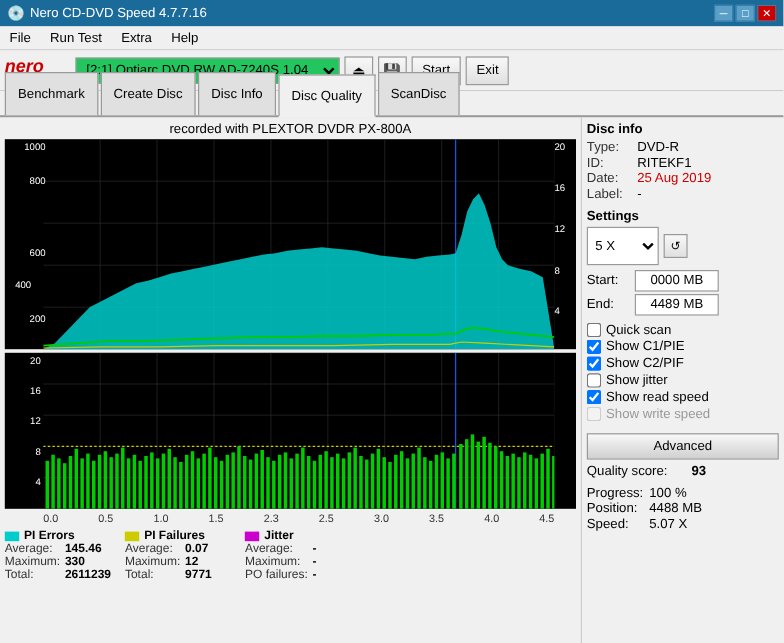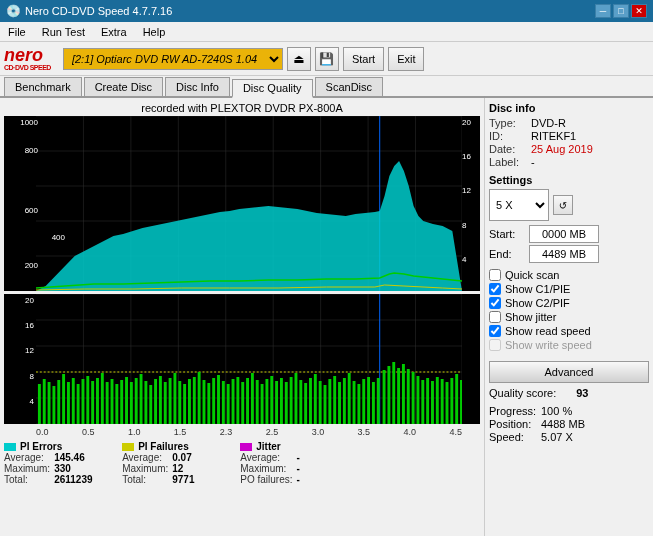--- a/index.html
+++ b/index.html
@@ -46,25 +46,25 @@
       height: 34px;
       display: flex;
       align-items: center;
       padding: 0 4px;
       gap: 4px;
       border-bottom: 1px solid #ccc;
     }
     .logo-area {
       display: flex; align-items: center; margin-right: 8px;
     }
-    .logo-nero { font-size: 18px; font-weight: bold; color: #cc0000; font-style: italic; line-height: 1; }
+    .logo-nero { font-size: 15px; font-weight: bold; color: #cc0000; font-style: italic; line-height: 1; }
     .logo-sub { font-size: 7px; color: #cc0000; font-weight: bold; letter-spacing: -0.5px; }
     .drive-select {
-      background: #eab308; border: 1px solid #999; padding: 2px 4px;
-      font-size: 11px; width: 220px; height: 22px; font-style: italic;
+      background: #22c55e; border: 1px solid #999; padding: 2px 4px;
+      font-size: 11px; width: 220px; height: 22px;
     }
     .toolbar-btn {
       height: 24px; padding: 2px 8px;
       background: linear-gradient(to bottom, #f8f8f8, #e0e0e0);
       border: 1px solid #999; cursor: pointer; font-size: 11px;
     }
     .toolbar-icon-btn {
       width: 24px; height: 24px;
       background: linear-gradient(to bottom, #f8f8f8, #e0e0e0);
       border: 1px solid #999; cursor: pointer;
@@ -77,21 +77,21 @@
       height: 22px;
       display: flex;
       align-items: flex-end;
       padding: 0 4px;
       border-bottom: 2px solid #999;
     }
     .tab {
       padding: 2px 10px; font-size: 11px; cursor: pointer;
       border: 1px solid #999; border-bottom: none;
       background: #e0e0e0; margin-right: 2px;
-      height: 19px; display: flex; align-items: center;
+      height: 36px; display: flex; align-items: center;
     }
     .tab.active {
       background: #f0f0f0; border-bottom: 2px solid #f0f0f0;
       margin-bottom: -2px; z-index: 1;
     }
 
     
     .main-content {
       display: flex;
       height: calc(536px - 22px - 20px - 34px - 22px);
@@ -113,21 +113,21 @@
 
     
     .x-axis {
       display: flex; justify-content: space-between;
       padding: 0 0 0 0; font-size: 9px; color: #333;
       margin-top: 1px;
     }
 
     
     .stats-row {
-      display: flex; gap: 18px; padding: 4px 0;
+      display: flex; gap: 0; padding: 4px 0;
       font-size: 10px;
     }
     .stat-block { display: flex; flex-direction: column; min-width: 80px; }
     .stat-header { display: flex; align-items: center; gap: 4px; font-weight: bold; font-size: 10px; }
     .stat-color-box { width: 12px; height: 8px; display: inline-block; }
     .stat-row { display: flex; justify-content: space-between; gap: 4px; }
     .stat-label { color: #333; }
     .stat-value { font-weight: bold; min-width: 50px; }
 
     
@@ -235,21 +235,21 @@
 
   <div class="chart-area">
     <div class="chart-title">recorded with PLEXTOR  DVDR  PX-800A</div>
 
     <div class="single-chart" style="height:175px; position:relative; background:#000; margin-bottom:3px;">
 
       <div style="position:absolute;left:0;top:0;width:32px;height:100%;display:flex;flex-direction:column;justify-content:space-between;padding:2px 4px;z-index:2;">
         <span style="color:#fff;font-size:8px;text-align:right;width:30px;">1000</span>
         <span style="color:#fff;font-size:8px;text-align:right;width:30px;">800</span>
         <span style="color:#fff;font-size:8px;text-align:right;width:30px;margin-top:32px;">600</span>
-        <span style="color:#fff;font-size:8px;text-align:right;width:18px;margin-left:39px;">400</span>
+        <span style="color:#fff;font-size:8px;text-align:right;width:18px;">400</span>
         <span style="color:#fff;font-size:8px;text-align:right;width:30px;">200</span>
         <span style="color:#fff;font-size:8px;text-align:right;width:30px;"></span>
       </div>
 
       <div style="position:absolute;right:0;top:0;width:18px;height:100%;display:flex;flex-direction:column;justify-content:space-between;padding:2px 0;z-index:2;">
         <span style="color:#fff;font-size:8px;">20</span>
         <span style="color:#fff;font-size:8px;">16</span>
         <span style="color:#fff;font-size:8px;">12</span>
         <span style="color:#fff;font-size:8px;">8</span>
         <span style="color:#fff;font-size:8px;">4</span>

